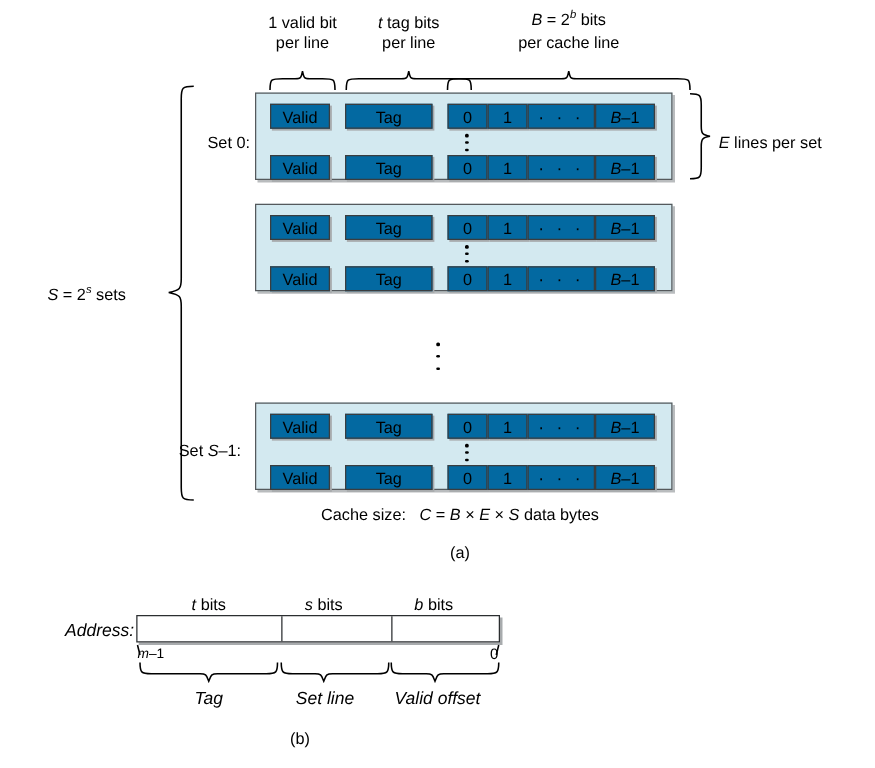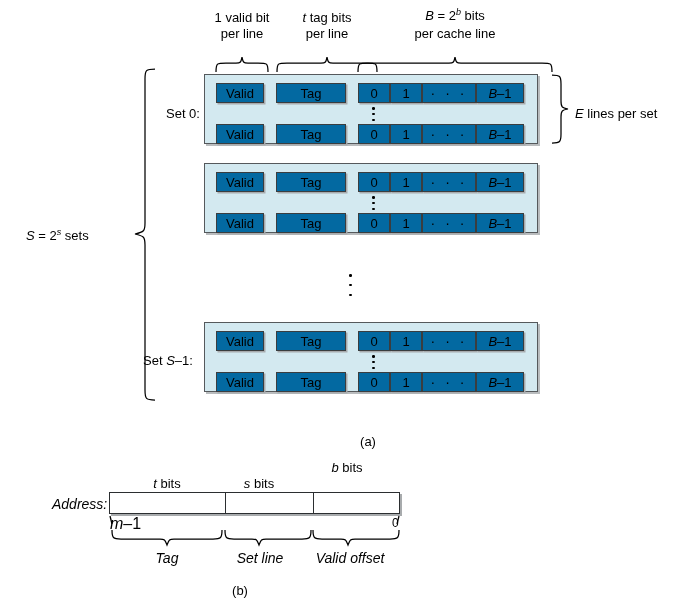--- a/index.html
+++ b/index.html
@@ -110,21 +110,21 @@
     <span>per line</span>
   </div>
 
   <div class="txt ctr" style="left:455px; top:8px;">
     <span class="ital">B</span><span> = 2</span><sup class="sb">b</sup><span> bits</span>
   </div>
   <div class="txt ctr" style="left:455px; top:26px;">
     <span>per cache line</span>
   </div>
 
-  <div class="txt" style="left:26px; top:228px;">
+  <div class="txt" style="left:38px; top:228px;">
     <span class="ital">S</span><span> = 2</span><sup class="sb">s</sup><span> sets</span>
   </div>
 
   <div class="txt" style="left:575px; top:106px;">
     <span class="ital">E</span><span> lines per set</span>
   </div>
 
   <div class="txt" style="left:166px; top:106px;">
     <span>Set 0:</span>
   </div>
@@ -275,45 +275,48 @@
       </div>
     <div class="cell" style="left:217px; top:49px; width:54px; height:20px;">
         <span class="hdots">· · ·</span>
       </div>
     <div class="cell" style="left:271px; top:49px; width:48px; height:20px;">
         <span class="ital">B</span>
         <span>–1</span>
       </div>
   </div>
 
+  <div class="txt ctr" style="left:368px; top:404px;">
+    <span>Cache size:</span><span>&nbsp;&nbsp;&nbsp;</span><span class="ital">C</span><span> = </span><span class="ital">B</span><span> × </span><span class="ital">E</span><span> × </span><span class="ital">S</span><span> data bytes</span>
+  </div>
 
   <div class="txt ctr" style="left:368px; top:434px;">
     <span>(a)</span>
   </div>
 
   <div class="txt ital" style="left:52px; top:497px; font-size:14px;">
     <span>Address:</span>
   </div>
 
   <div class="txt ctr" style="left:167px; top:476px;">
     <span class="ital">t</span><span> bits</span>
   </div>
   <div class="txt ctr" style="left:259px; top:476px;">
     <span class="ital">s</span><span> bits</span>
   </div>
-  <div class="txt ctr" style="left:347px; top:460px;">
+  <div class="txt ctr" style="left:347px; top:476px;">
     <span class="ital">b</span><span> bits</span>
   </div>
 
   <div class="addrbar" style="left:109px; top:492px; width:291px; height:22px;">
     <div class="addrdiv" style="left:115px; top:0; height:20px;"></div>
     <div class="addrdiv" style="left:203px; top:0; height:20px;"></div>
   </div>
 
-  <div class="txt" style="left:110px; top:516px; font-size:16px;">
+  <div class="txt" style="left:110px; top:516px; font-size:11px;">
     <span class="ital">m</span><span>–1</span>
   </div>
   <div class="txt" style="left:392px; top:516px; font-size:12px;">
     <span>0</span>
   </div>
 
   <div class="txt ctr ital" style="left:167px; top:551px; font-size:14px;">
     <span>Tag</span>
   </div>
   <div class="txt ctr ital" style="left:260px; top:551px; font-size:14px;">

